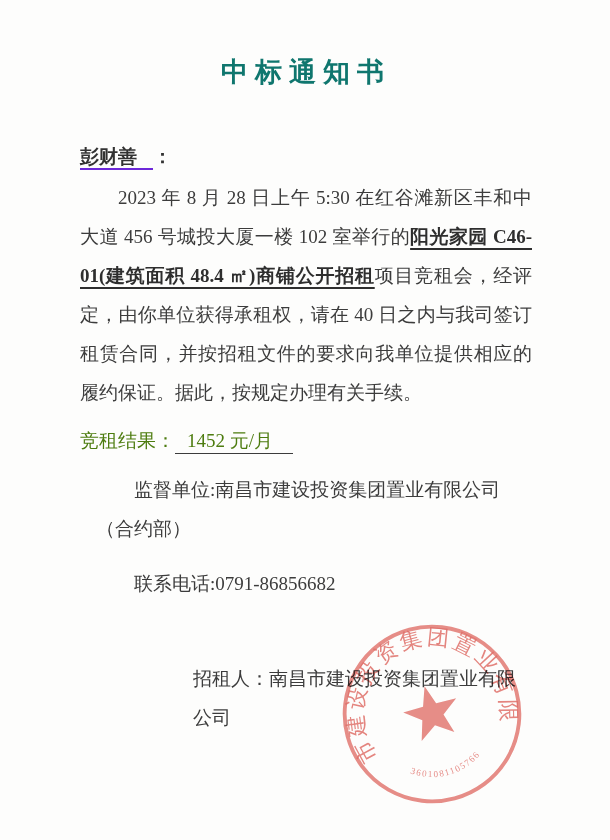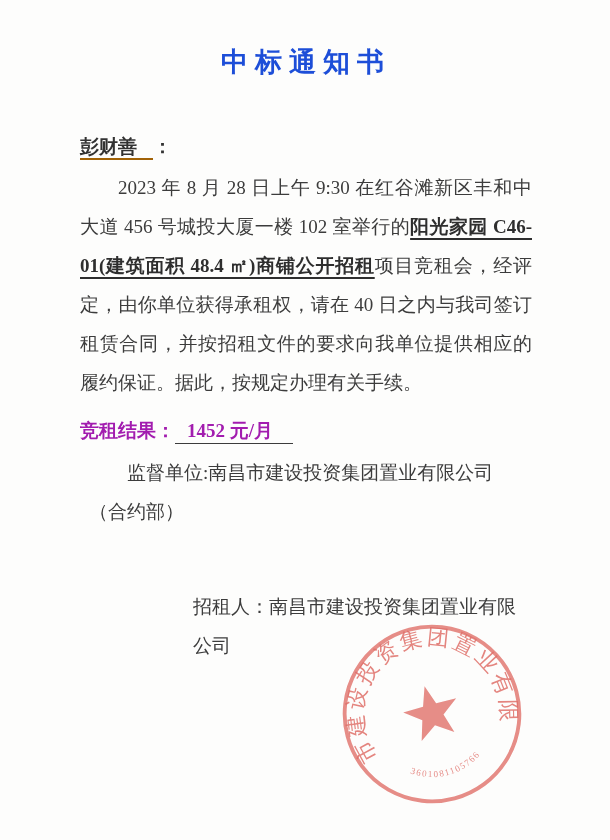--- a/index.html
+++ b/index.html
@@ -12,35 +12,35 @@
     position:relative;
     width:610px; height:840px;
     background:#fdfdfc;
     color:#3c3c3c;
     overflow:hidden;
   }
   .content {
     position:absolute; left:80px; top:44px; width:452px;
   }
   .doc-title {
-    margin:0;
+    margin:10px;
     text-align:center;
     font-size:27px;
     font-weight:700;
     letter-spacing:7px;
-    color:#1d4ed8;
+    color:#0f766e;
   }
   .addressee-line {
     margin-top:54px;
     font-size:19px;
     font-weight:700;
     color:#333;
   }
   .addressee-name {
-    border-bottom:2px solid #a16207;
+    border-bottom:2px solid #6d28d9;
     padding-right:16px;
     padding-bottom:1px;
   }
   .para {
     margin:0;
     font-size:19px;
     line-height:39px;
     text-align:justify;
     text-indent:2em;
     color:#3c3c3c;
@@ -49,30 +49,30 @@
   .highlight {
     font-weight:700;
     color:#2e2e2e;
     text-decoration:underline;
     text-decoration-thickness:1.5px;
     text-underline-offset:5px;
   }
   .result-line {
     margin-top:16px;
     font-size:19px;
-    font-weight:700;
-    color:#a21caf;
+    font-weight:400;
+    color:#4d7c0f;
   }
   .result-value {
     border-bottom:1.5px solid #3c3c3c;
     padding:0 20px 2px 12px;
   }
   .para-notice { margin-top:52px; }
   .line-indent {
-    margin:9px;
+    margin:16px;
     font-size:19px;
     line-height:39px;
     text-indent:2em;
     color:#3c3c3c;
   }
   .sign-line {
     margin-top:56px;
     margin-left:113px;
     font-size:19px;
     line-height:39px;
@@ -96,28 +96,29 @@
 
 <div class="page">
   <div class="content">
 
     <h1 class="doc-title">中标通知书</h1>
 
     <div class="addressee-line">
       <span class="addressee-name">彭财善</span><span>：</span>
     </div>
 
-    <p class="para para-body"><span>2023 年 8 月 28 日上午 9:30 在红谷滩新区丰和中大道 456 号城投大厦一楼 102 室举行的</span><span class="highlight">阳光家园 C46-01(建筑面积 48.4 ㎡)商铺公开招租</span><span>项目竞租会，经评定，由你单位获得承租权，请在 40 日之内与我司签订租赁合同，并按招租文件的要求向我单位提供相应的履约保证。据此，按规定办理有关手续。</span></p>
+    <p class="para para-body"><span>2023 年 8 月 28 日上午 5:30 在红谷滩新区丰和中大道 456 号城投大厦一楼 102 室举行的</span><span class="highlight">阳光家园 C46-01(建筑面积 48.4 ㎡)商铺公开招租</span><span>项目竞租会，经评定，由你单位获得承租权，请在 40 日之内与我司签订租赁合同，并按招租文件的要求向我单位提供相应的履约保证。据此，按规定办理有关手续。</span></p>
 
     <div class="result-line">
       <span>竞租结果：</span><span class="result-value">1452 元/月</span>
     </div>
 
 
     <p class="line-indent">监督单位:南昌市建设投资集团置业有限公司（合约部）</p>
+    <p class="line-indent">联系电话:0791-86856682</p>
 
     <div class="sign-line">
       <span>招租人：</span><span>南昌市建设投资集团置业有限公司</span>
     </div>
 
   </div>
 
   <svg class="seal" viewBox="0 0 200 200" xmlns="http://www.w3.org/2000/svg">
     <defs>
       <path id="ringPath" d="M 34.8,130.4 A 72,72 0 1,1 165.2,130.4" fill="none"></path>

